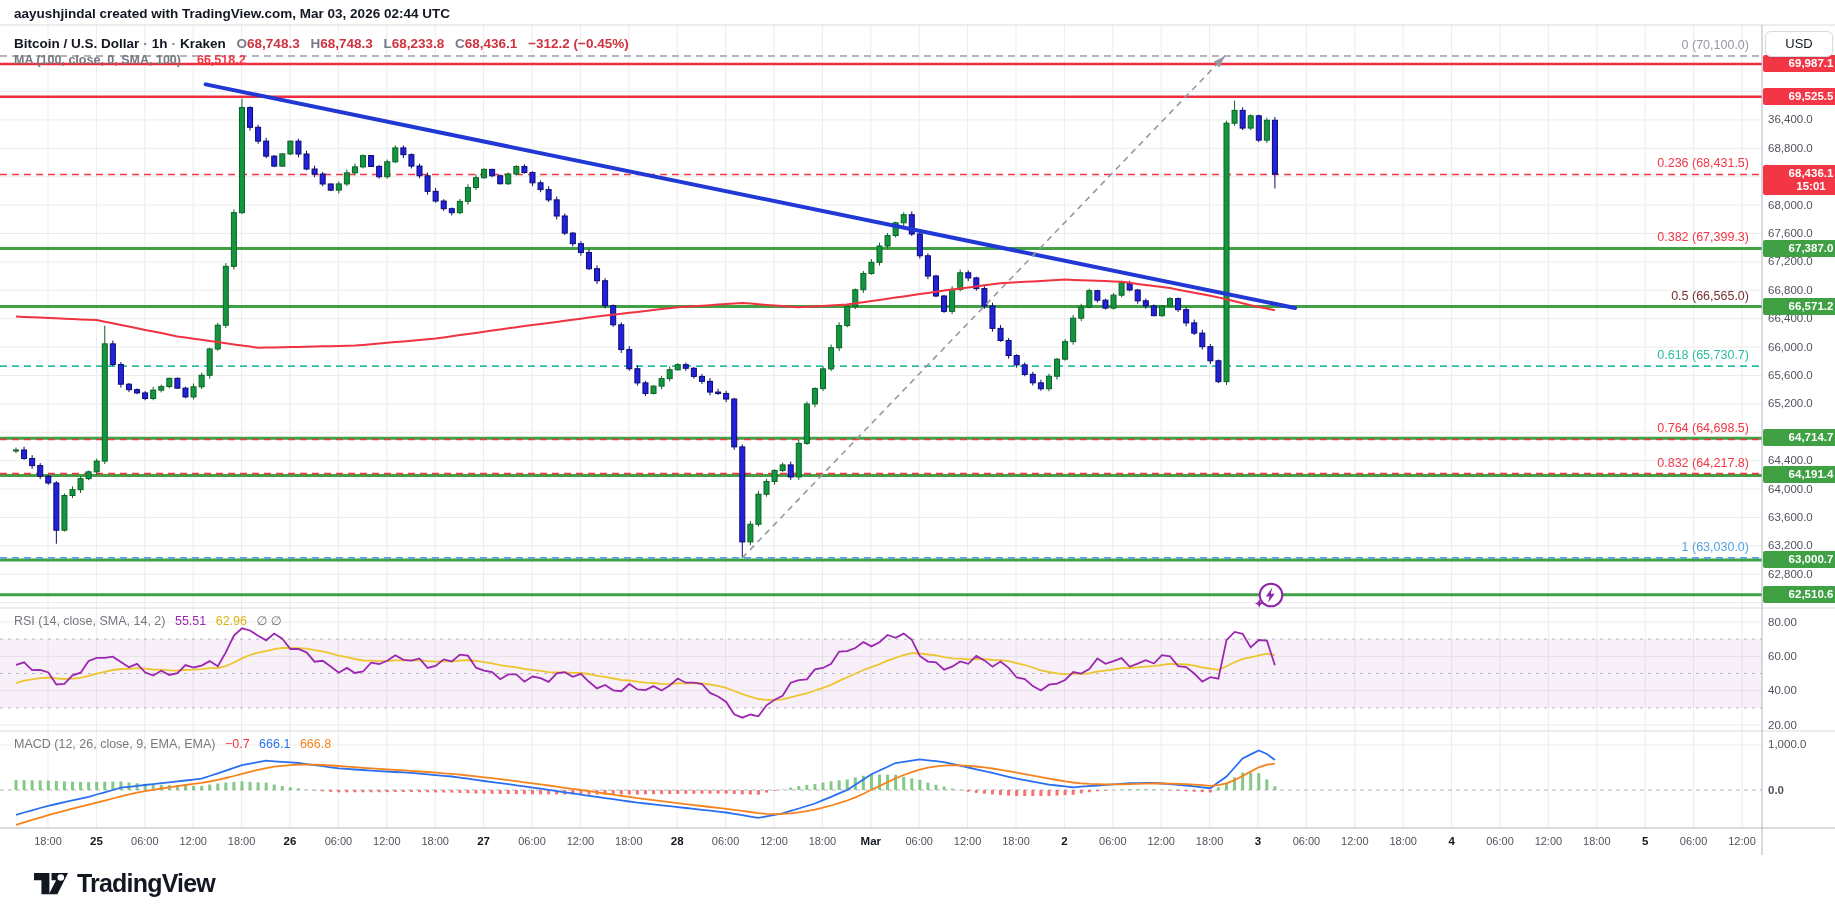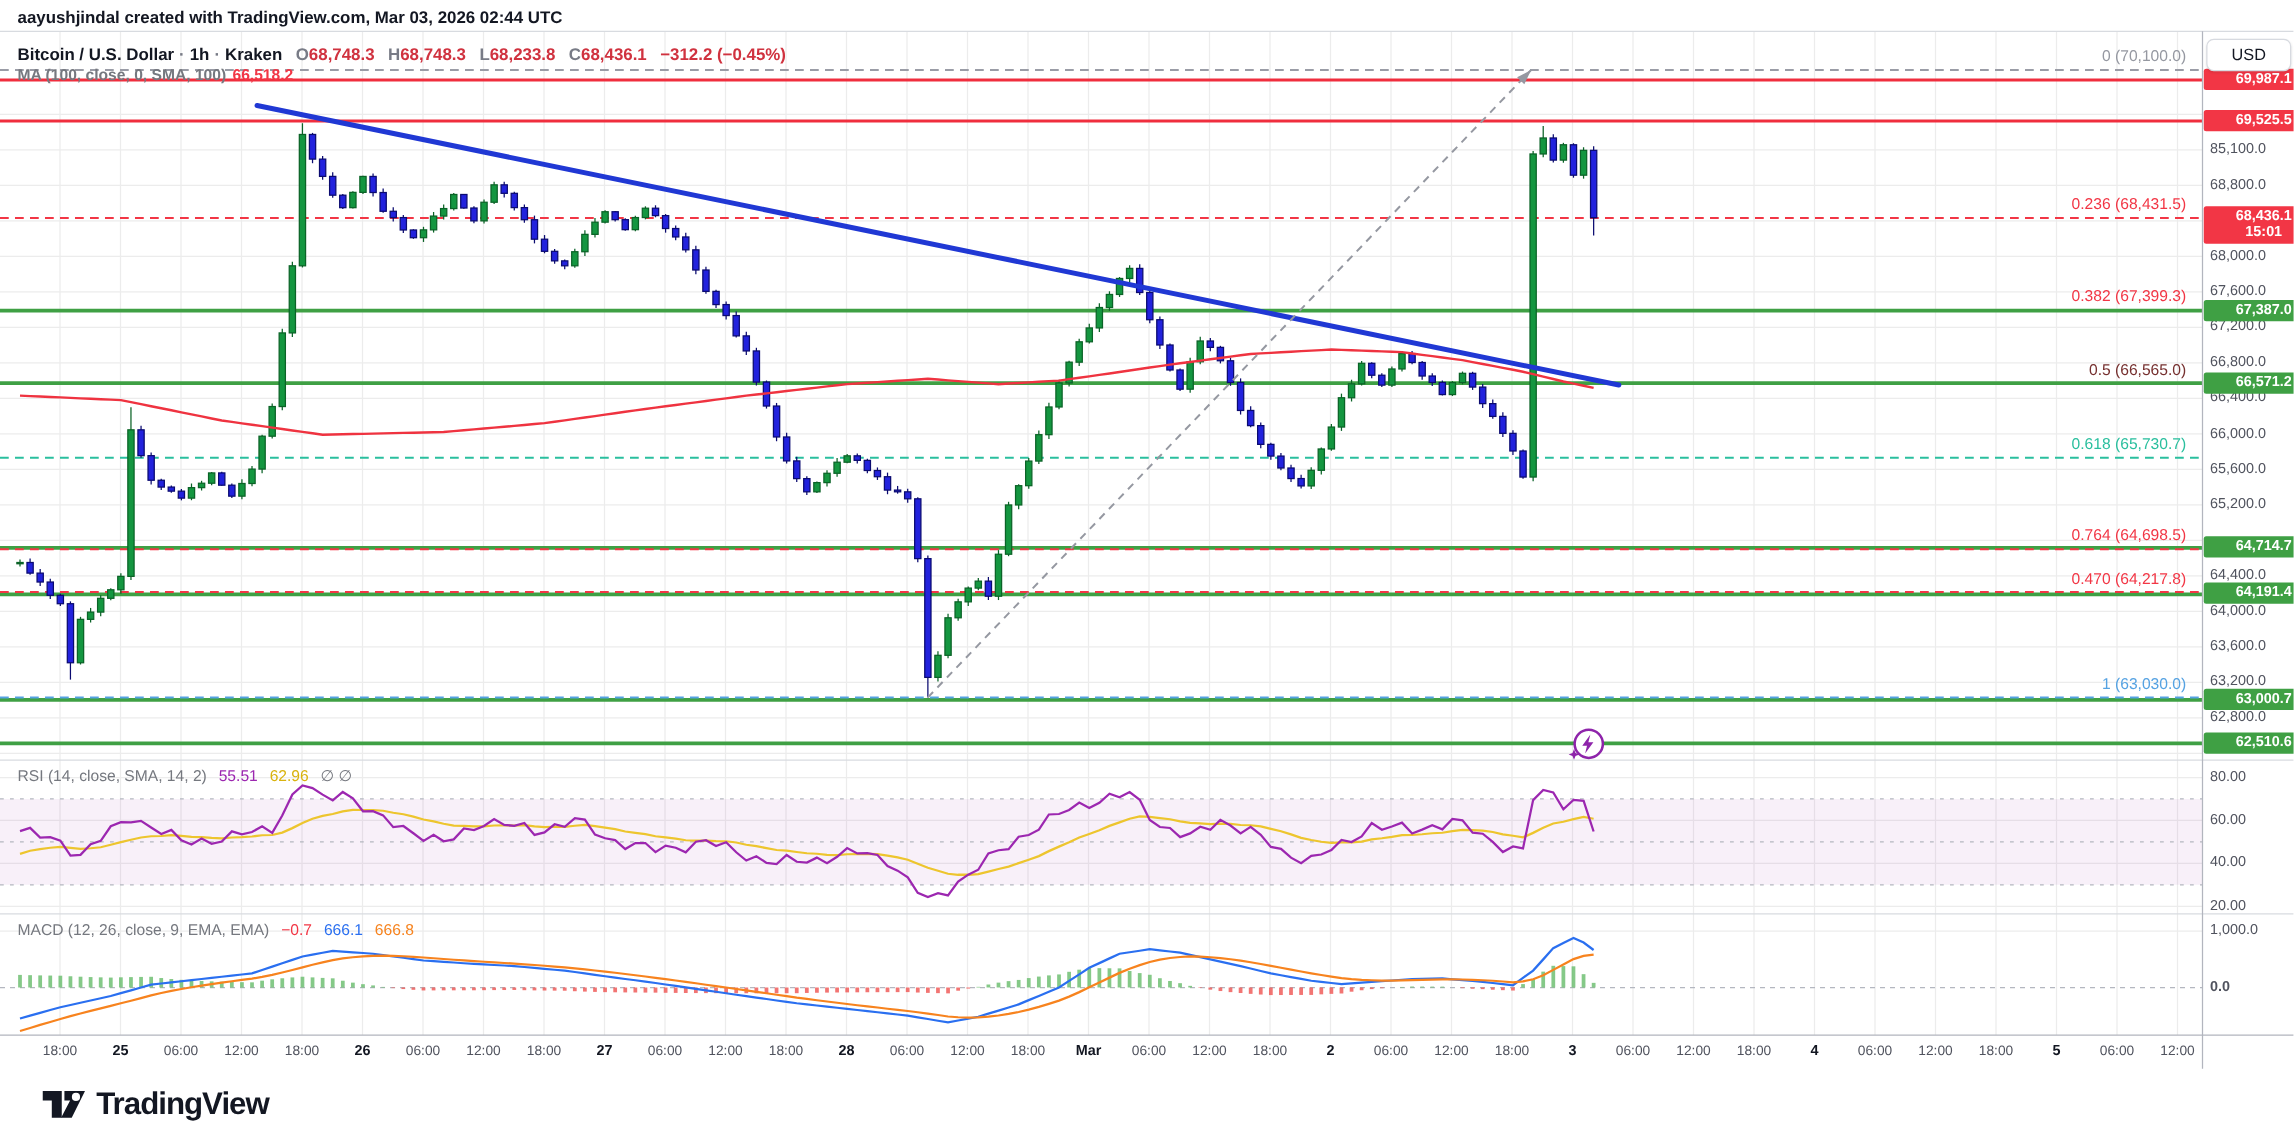--- a/index.html
+++ b/index.html
@@ -7,21 +7,21 @@
         font-family:"Liberation Sans",sans-serif;-webkit-font-smoothing:antialiased;}
   #plot{position:absolute;left:0;top:0;z-index:1;}
   .hdr{position:absolute;z-index:6;white-space:nowrap;font-weight:bold;}
   .attr{left:14px;top:6px;font-size:13.5px;font-weight:700;color:#131722;}
   .symline{left:14px;top:36px;font-size:13.5px;color:#131722;}
   .symline .sep{color:#787b86;margin:0 4px;}
   .symline .olbl{color:#787b86;margin-left:7px;}
   .symline .oval{color:#d0323f;}
   .symline .chg{color:#d0323f;margin-left:7px;}
   .maline{left:14px;top:53px;font-size:12.5px;color:#75787f;}
-  .maline .mval{color:#f23645;margin-left:5px;}
+  .maline .mval{color:#f23645;margin-left:16px;}
   .legend{position:absolute;z-index:6;font-size:12.5px;color:#75787f;white-space:nowrap;}
   .legend b{font-weight:400;margin-left:6px;}
   .usd-btn{position:absolute;left:1765px;top:31px;width:66px;height:24px;z-index:7;
     background:#fff;border:1px solid #d7dae0;border-radius:6px;box-shadow:0 1px 2px rgba(0,0,0,.08);
     font-size:13px;color:#131722;text-align:center;line-height:24px;}
   .tick{position:absolute;left:1768px;z-index:4;font-size:11.5px;color:#50535e;white-space:nowrap;}
   .rbadge{position:absolute;left:1763px;width:60px;z-index:5;text-align:center;font-size:11.5px;
     font-weight:700;color:#fff;border-radius:2px;padding:2px 18px;line-height:13px;}
   .rbadge.red{background:#f23645;} .rbadge.green{background:#3fa044;}
   .fib{position:absolute;right:86px;z-index:4;font-size:12.5px;white-space:nowrap;}
@@ -640,21 +640,21 @@
   <div class="legend" style="left:14px;top:737px;">
     <span>MACD (12, 26, close, 9, EMA, EMA)</span>
     <b id="macd-v1" style="color: rgb(242, 54, 69);">−0.7</b>
     <b id="macd-v2" style="color: rgb(42, 111, 240);">666.1</b>
     <b id="macd-v3" style="color: rgb(247, 131, 30);">666.8</b>
   </div>
 
   <div class="usd-btn">USD</div>
 
   <div id="price-axis">
-      <div class="tick" style="top: 113.378px;">85,100.0</div>
+      <div class="tick" style="top: 113.378px;">36,400.0</div>
       <div class="tick" style="top: 141.775px;">68,800.0</div>
       <div class="tick" style="top: 198.569px;">68,000.0</div>
       <div class="tick" style="top: 226.966px;">67,600.0</div>
       <div class="tick" style="top: 255.363px;">67,200.0</div>
       <div class="tick" style="top: 283.76px;">66,800.0</div>
       <div class="tick" style="top: 312.157px;">66,400.0</div>
       <div class="tick" style="top: 340.554px;">66,000.0</div>
       <div class="tick" style="top: 368.951px;">65,600.0</div>
       <div class="tick" style="top: 397.348px;">65,200.0</div>
       <div class="tick" style="top: 454.142px;">64,400.0</div>
@@ -678,21 +678,21 @@
       <div class="rbadge green" style="top: 550.982px;">63,000.7</div>
       <div class="rbadge green" style="top: 585.775px;">62,510.6</div>
     </div>
   <div id="fib-labels">
       <div class="fib" style="color: rgb(149, 152, 161); top: 37.9849px;">0 (70,100.0)</div>
       <div class="fib" style="color: rgb(242, 54, 69); top: 156.436px;">0.236 (68,431.5)</div>
       <div class="fib" style="color: rgb(242, 54, 69); top: 229.714px;">0.382 (67,399.3)</div>
       <div class="fib" style="color: rgb(118, 48, 47); top: 288.943px;">0.5 (66,565.0)</div>
       <div class="fib" style="color: rgb(42, 191, 158); top: 348.172px;">0.618 (65,730.7)</div>
       <div class="fib" style="color: rgb(242, 54, 69); top: 421.451px;">0.764 (64,698.5)</div>
-      <div class="fib" style="color: rgb(242, 54, 69); top: 455.577px;">0.470 (64,217.8)</div>
+      <div class="fib" style="color: rgb(242, 54, 69); top: 455.577px;">0.832 (64,217.8)</div>
       <div class="fib" style="color: rgb(85, 162, 226); top: 539.902px;">1 (63,030.0)</div>
     </div>
   <div class="taxis" id="time-axis">
       <span class="tl" style="left: 48px;">18:00</span>
       <span class="tl major" style="left: 96.4px;">25</span>
       <span class="tl" style="left: 144.8px;">06:00</span>
       <span class="tl" style="left: 193.2px;">12:00</span>
       <span class="tl" style="left: 241.6px;">18:00</span>
       <span class="tl major" style="left: 290px;">26</span>
       <span class="tl" style="left: 338.4px;">06:00</span>

